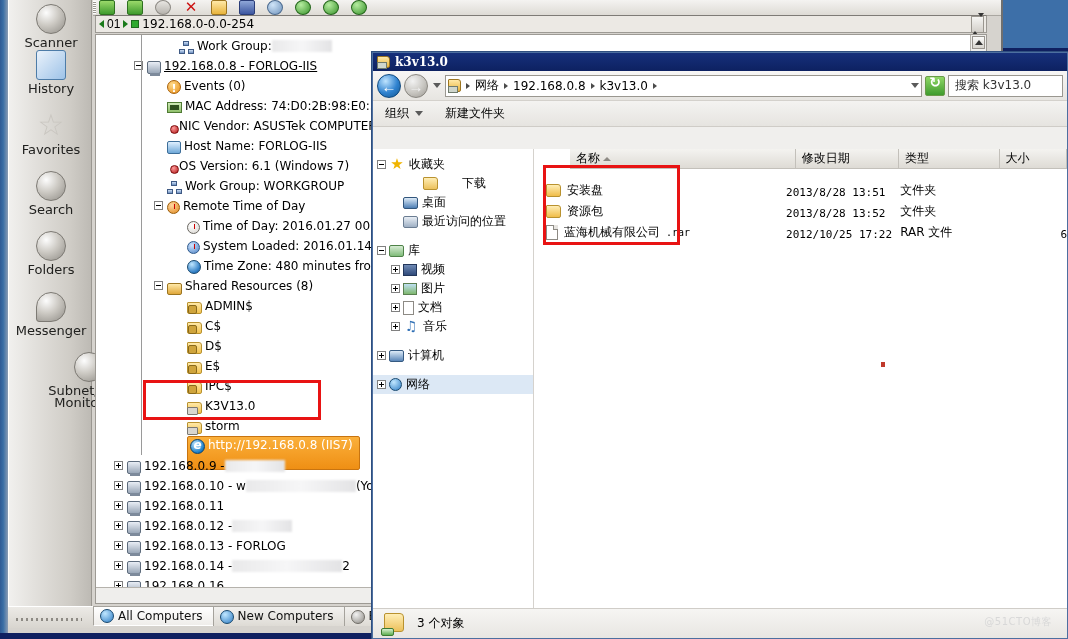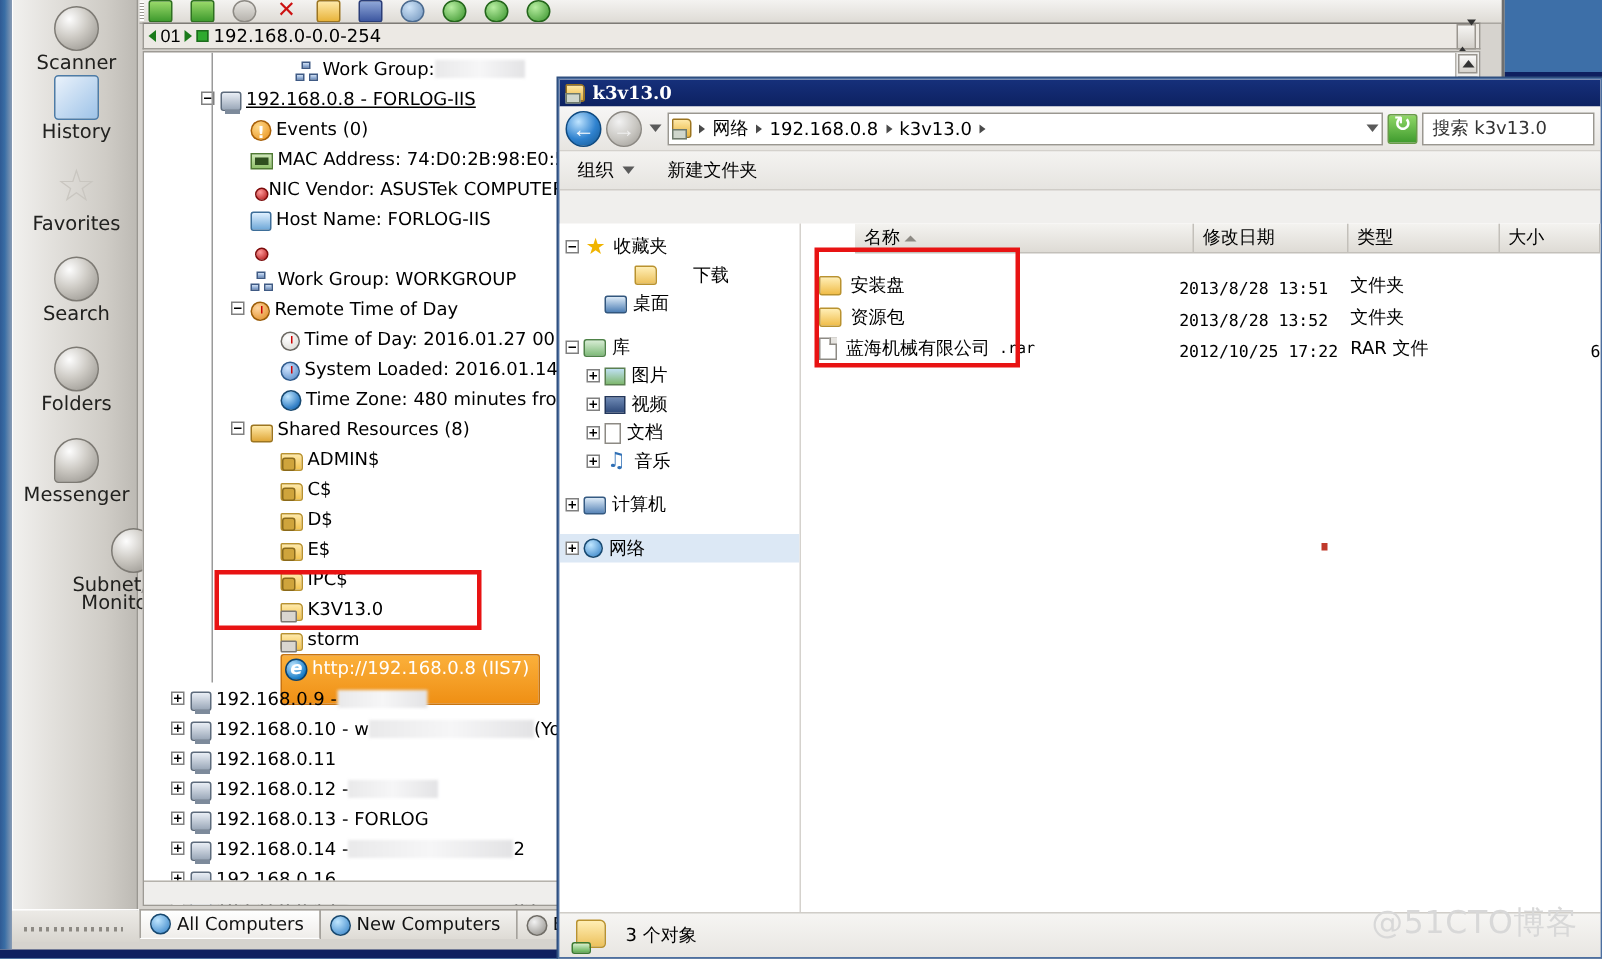--- a/index.html
+++ b/index.html
@@ -253,21 +253,21 @@
   #exp-statusbar { position:absolute; left:0; right:0; bottom:0; height:30px;
       background:linear-gradient(#f6f5f3,#e8e6e2); border-top:1px solid #d0cdc8;
       display:flex; align-items:center; gap:10px; padding-left:8px; font-size:12px;
       font-family:"DejaVu Sans","Liberation Sans",sans-serif; }
   .status-folder { width:26px;height:24px; position:relative; }
   .status-folder .fbody { position:absolute; left:3px; top:1px; width:20px;height:19px;
       background:linear-gradient(#ffeeb5,#ecc15c); border:1px solid #b9922f; border-radius:2px 4px 3px 3px; }
   .status-folder .fshare { position:absolute; left:0px; bottom:0px; width:13px;height:8px;
       background:linear-gradient(#d8f0d0,#5fae52); border:1px solid #3c7a33; border-radius:2px; }
 
-  .watermark { position:absolute; right:16px; bottom:10px; color:#d8d8d8; font-size:21px;
+  .watermark { position:absolute; right:16px; bottom:10px; color:#d8d8d8; font-size:10px;
       font-family:"DejaVu Sans","Liberation Sans",sans-serif; letter-spacing:0.5px; }
 </style>
 </head>
 <body>
 
 <div id="root">
 
   <div class="desktop-top"></div>
   <div class="desktop-bottom"></div>
 
@@ -363,27 +363,27 @@
       <span class="tri-r"></span>
       <span class="sq-g"></span>
       <span id="range-text">192.168.0-0.0-254</span>
       <span class="spin-box">
         <span class="up"></span><span class="dn"></span>
       </span>
     </div>
 
     <div id="tree-panel">
       <div id="tree-inner">
-          <div class="tnode" style="padding-left: 88px;"><span class="dash"></span><span class="t-ico ic-net"><span class="n1"></span><span class="n2"></span><span class="n3"></span></span><span class="lbl">Work Group: </span><span style="display:inline-block;width:60px;height:12px;vertical-align:middle;background:linear-gradient(90deg,#e9e9ea,#f6f6f7,#e3e3e5);filter:blur(1px);"></span></div>
+          <div class="tnode" style="padding-left: 58px; margin-left: 12px;"><span class="dash"></span><span class="t-ico ic-net"><span class="n1"></span><span class="n2"></span><span class="n3"></span></span><span class="lbl">Work Group: </span><span style="display:inline-block;width:60px;height:12px;vertical-align:middle;background:linear-gradient(90deg,#e9e9ea,#f6f6f7,#e3e3e5);filter:blur(1px);"></span></div>
           <div class="tnode" style="padding-left: 38px;"><span class="plus"></span><span class="t-ico ic-pc"></span><span class="lbl underline-node">192.168.0.8 - FORLOG-IIS</span></div>
           <div class="tnode" style="padding-left: 58px;"><span class="dash"></span><span class="t-ico ic-warn"></span><span class="lbl">Events (0)</span></div>
           <div class="tnode" style="padding-left: 58px;"><span class="dash"></span><span class="t-ico ic-mac"></span><span class="lbl">MAC Address: 74:D0:2B:98:E0:53</span></div>
           <div class="tnode" style="padding-left: 58px;"><span class="dash"></span><span class="t-ico ic-red"></span><span class="lbl">NIC Vendor: ASUSTek COMPUTER I</span></div>
           <div class="tnode" style="padding-left: 58px;"><span class="dash"></span><span class="t-ico ic-host"></span><span class="lbl">Host Name: FORLOG-IIS</span></div>
-          <div class="tnode" style="padding-left: 58px;"><span class="dash"></span><span class="t-ico ic-red"></span></div>
+          <div class="tnode" style="padding-left: 58px;"><span class="dash"></span><span class="t-ico ic-red"></span><span class="lbl">OS Version: 6.1 (Windows 7)</span></div>
           <div class="tnode" style="padding-left: 58px;"><span class="dash"></span><span class="t-ico ic-net"><span class="n1"></span><span class="n2"></span><span class="n3"></span></span><span class="lbl">Work Group: WORKGROUP</span></div>
           <div class="tnode" style="padding-left: 58px;"><span class="plus"></span><span class="t-ico ic-clock ic-clock-o"></span><span class="lbl">Remote Time of Day</span></div>
           <div class="tnode" style="padding-left: 78px;"><span class="dash"></span><span class="t-ico ic-clock"></span><span class="lbl">Time of Day: 2016.01.27  00:51</span></div>
           <div class="tnode" style="padding-left: 78px;"><span class="dash"></span><span class="t-ico ic-clock ic-clock-b"></span><span class="lbl">System Loaded: 2016.01.14  03</span></div>
           <div class="tnode" style="padding-left: 78px;"><span class="dash"></span><span class="t-ico ic-globe"></span><span class="lbl">Time Zone: 480 minutes from th</span></div>
           <div class="tnode" style="padding-left: 58px;"><span class="plus"></span><span class="t-ico ic-shared"></span><span class="lbl">Shared Resources (8)</span></div>
           <div class="tnode" style="padding-left: 78px;"><span class="dash"></span><span class="t-ico ic-folder ic-folder-lock"></span><span class="lbl">ADMIN$</span></div>
           <div class="tnode" style="padding-left: 78px;"><span class="dash"></span><span class="t-ico ic-folder ic-folder-lock"></span><span class="lbl">C$</span></div>
           <div class="tnode" style="padding-left: 78px;"><span class="dash"></span><span class="t-ico ic-folder ic-folder-lock"></span><span class="lbl">D$</span></div>
           <div class="tnode" style="padding-left: 78px;"><span class="dash"></span><span class="t-ico ic-folder ic-folder-lock"></span><span class="lbl">E$</span></div>
@@ -492,35 +492,40 @@
             <div class="np-row" style="padding-left: 18px; gap: 20px;">
               <span style="width:9px;display:inline-block;margin-right:3px;flex:0 0 auto;"></span>
               <span class="np-ico" style="background:linear-gradient(#ffeeb5,#ecc15c);border:1px solid #b9922f;height:13px;width:15px;border-radius:1px 3px 2px 2px;"></span>
               <span>下载</span>
             </div>
             <div class="np-row" style="padding-left: 18px;">
               <span style="width:9px;display:inline-block;margin-right:3px;flex:0 0 auto;"></span>
               <span class="np-ico" style="background:linear-gradient(#dceaf7,#4e7fb5);border:1px solid #32567d;height:12px;width:15px;border-radius:2px;"></span>
               <span>桌面</span>
             </div>
+            <div class="np-row" style="padding-left: 18px;">
+              <span style="width:9px;display:inline-block;margin-right:3px;flex:0 0 auto;"></span>
+              <span class="np-ico" style="background:linear-gradient(#e8eef5,#9fb0c4);border:1px solid #6b7d92;height:12px;width:15px;border-radius:2px;"></span>
+              <span>最近访问的位置</span>
+            </div>
             <div class="np-row" style="padding-left: 4px; height: 10px;"></div>
             <div class="np-row" style="padding-left: 4px;">
               <span class="np-exp"></span>
               <span class="np-ico" style="background:linear-gradient(#d7ecd4,#7fbb79);border:1px solid #4e8248;height:12px;width:15px;border-radius:2px;"></span>
               <span>库</span>
             </div>
             <div class="np-row" style="padding-left: 18px;">
               <span class="np-exp plus"></span>
+              <span class="np-ico" style="background:linear-gradient(#6f8ab5,#2f4a7a);border:1px solid #22365a;height:12px;width:14px;"></span>
+              <span>视频</span>
+            </div>
+            <div class="np-row" style="padding-left: 18px;">
+              <span class="np-exp plus"></span>
               <span class="np-ico" style="background:linear-gradient(#bfe0f2,#7fb86f);border:1px solid #5a7f50;height:12px;width:14px;"></span>
               <span>图片</span>
-            </div>
-            <div class="np-row" style="padding-left: 18px;">
-              <span class="np-exp plus"></span>
-              <span class="np-ico" style="background:linear-gradient(#6f8ab5,#2f4a7a);border:1px solid #22365a;height:12px;width:14px;"></span>
-              <span>视频</span>
             </div>
             <div class="np-row" style="padding-left: 18px;">
               <span class="np-exp plus"></span>
               <span class="np-ico" style="background:#fff;border:1px solid #8d8a84;height:14px;width:11px;"></span>
               <span>文档</span>
             </div>
             <div class="np-row" style="padding-left: 18px;">
               <span class="np-exp plus"></span>
               <span class="np-ico" style="color:#2f6fb5;font-size:14px;line-height:13px;text-align:center;">♫</span>
               <span>音乐</span>

